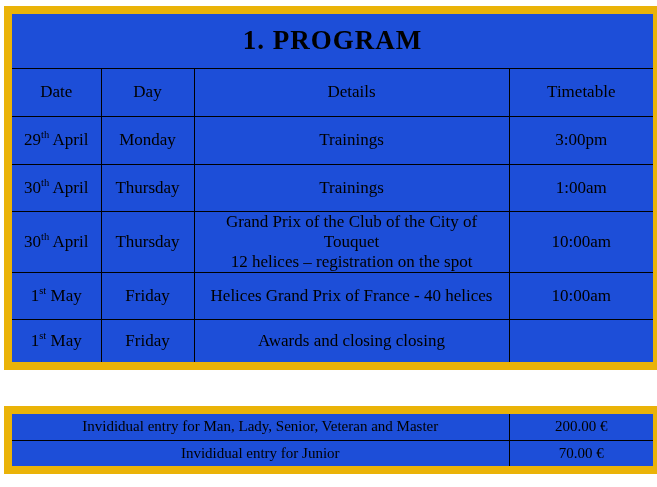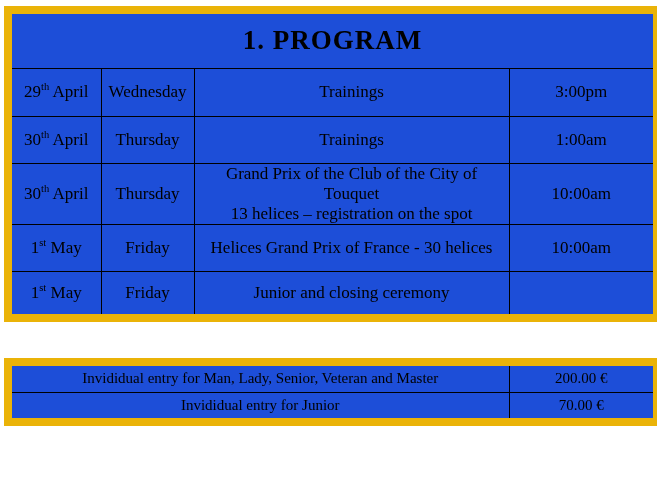--- a/index.html
+++ b/index.html
@@ -65,63 +65,69 @@
     <colgroup>
       <col style="width:93px">
       <col style="width:93px">
       <col style="width:315px">
       <col style="width:148px">
     </colgroup>
     <tbody>
       <tr class="title-row">
         <td colspan="4" class="title-cell">1. PROGRAM</td>
       </tr>
+      <tr class="header-row">
+        <td>Date</td>
+        <td>Day</td>
+        <td>Details</td>
+        <td>Timetable</td>
+      </tr>
 
       <tr class="row-0">
         <td><span>29</span><sup class="ord">th</sup><span> April</span></td>
-        <td>Wednesday</td>
+        <td>Monday</td>
         <td>
             <div class="details-line">Trainings</div>
           </td>
         <td>3:00pm</td>
       </tr>
 
       <tr class="row-1">
         <td><span>30</span><sup class="ord">th</sup><span> April</span></td>
         <td>Thursday</td>
         <td>
             <div class="details-line">Trainings</div>
           </td>
         <td>1:00am</td>
       </tr>
 
       <tr class="row-2">
         <td><span>30</span><sup class="ord">th</sup><span> April</span></td>
         <td>Thursday</td>
         <td>
           <div class="details-line">Grand Prix of the Club of the City of Touquet</div>
-          <div class="details-line">13 helices – registration on the spot</div>
+          <div class="details-line">12 helices – registration on the spot</div>
         </td>
         <td>10:00am</td>
       </tr>
 
       <tr class="row-3">
         <td><span>1</span><sup class="ord">st</sup><span> May</span></td>
         <td>Friday</td>
         <td>
-            <div class="details-line">Helices Grand Prix of France - 30  helices</div>
+            <div class="details-line">Helices Grand Prix of France - 40  helices</div>
           </td>
         <td>10:00am</td>
       </tr>
 
       <tr class="row-4">
         <td><span>1</span><sup class="ord">st</sup><span> May</span></td>
         <td>Friday</td>
         <td>
-            <div class="details-line">Junior and closing ceremony</div>
+            <div class="details-line">Awards and closing closing</div>
           </td>
         <td></td>
       </tr>
     </tbody>
   </table>
 
   <table id="fees-table">
     <colgroup>
       <col style="width:501px">
       <col style="width:148px">

